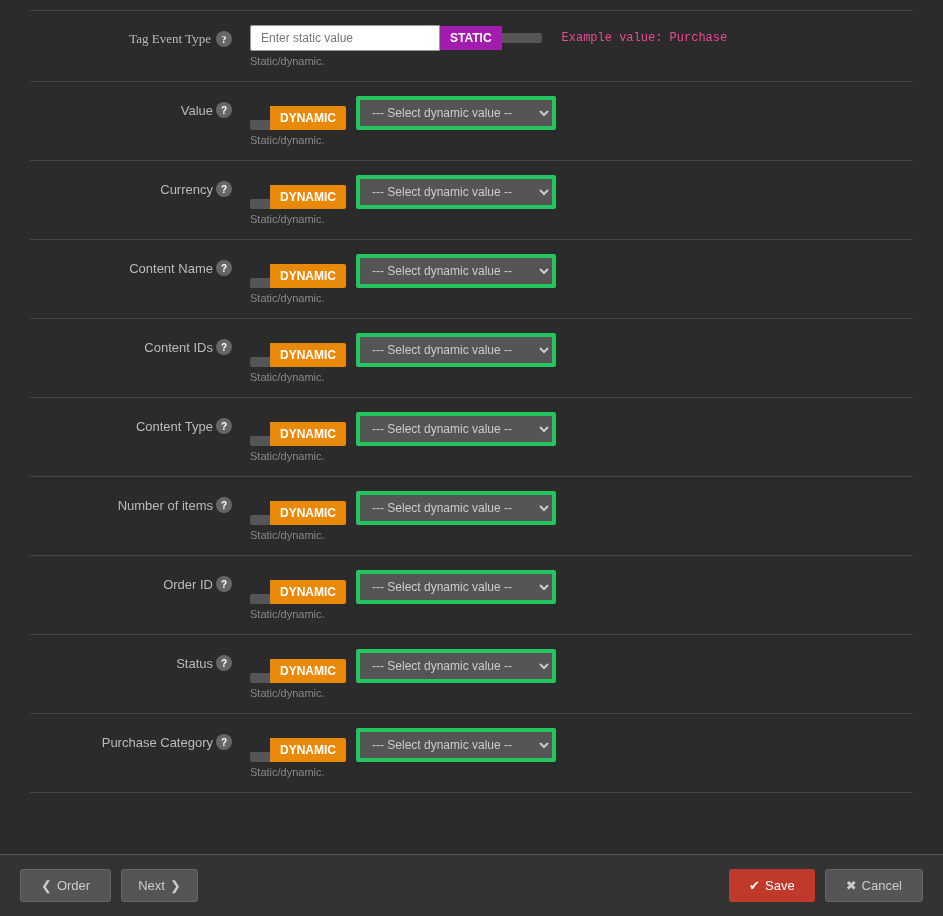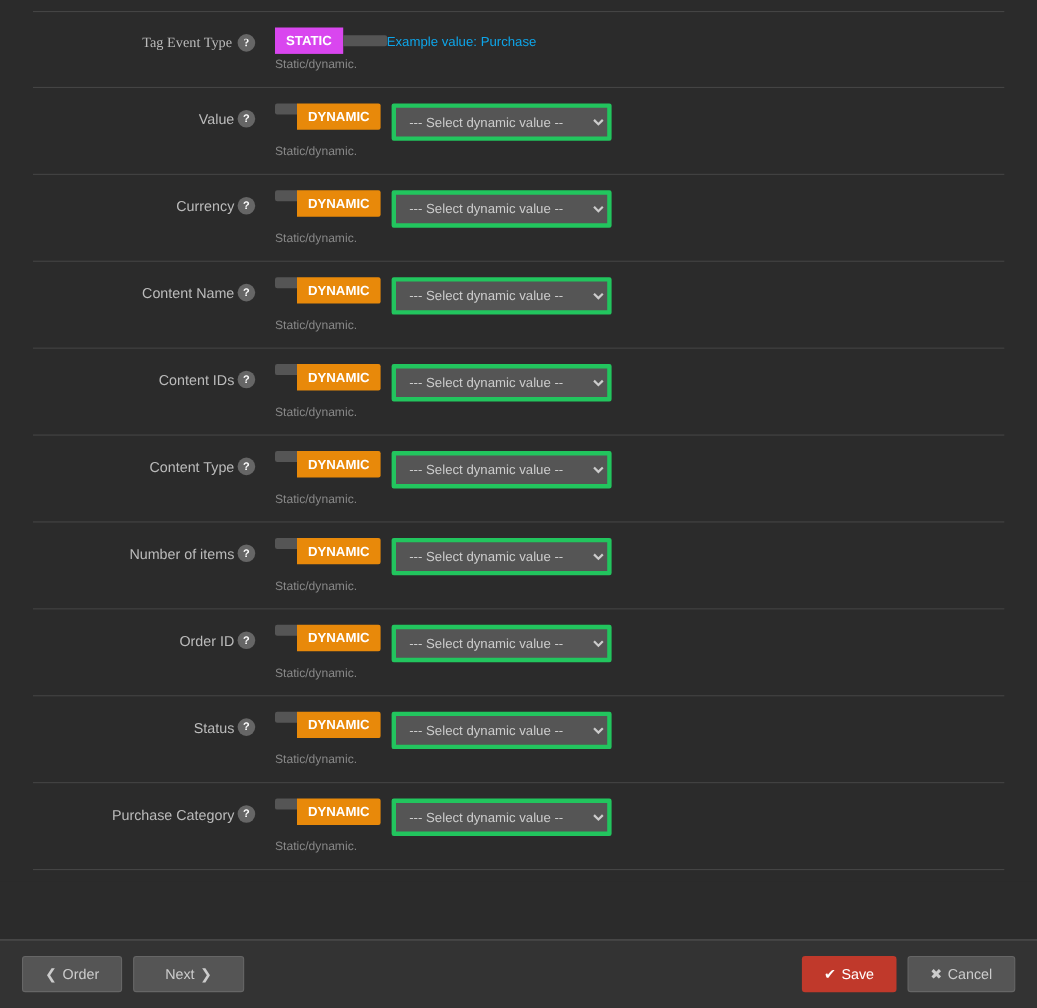--- a/index.html
+++ b/index.html
@@ -54,21 +54,21 @@
     }
 
     .field-controls {
       display: flex;
       flex-direction: column;
       gap: 4px;
     }
 
     .toggle-group {
       display: flex;
-      align-items: flex-start;
+      align-items: flex-end;
       gap: 0;
     }
 
     .toggle-static {
       padding: 5px 10px;
       background: #555;
       color: #ccc;
       border: none;
       font-size: 12px;
       cursor: pointer;
@@ -144,42 +144,44 @@
       background: #fff;
       color: #333;
       border: 1px solid #999;
       border-radius: 2px 0 0 2px;
       font-size: 12px;
       width: 190px;
     }
 
     .static-badge {
       padding: 5px 10px;
-      background: #d946ef;
+      background: #a21caf;
       color: #fff;
       font-size: 12px;
       font-weight: bold;
       border: none;
       cursor: pointer;
     }
 
     .toggle-right {
       padding: 5px 20px;
       background: #555;
       color: #ccc;
       border: none;
       font-size: 12px;
       cursor: pointer;
       border-radius: 0 2px 2px 0;
     }
 
     .example-text {
-      color: #0ea5e9;
+      margin-left: 20px;
+      color: #ec4899;
       font-size: 12px;
       padding-top: 6px;
+      font-family: Liberation Mono, monospace;
     }
 
     
     .footer {
       position: fixed;
       bottom: 0;
       left: 0;
       width: 943px;
       background: #333;
       border-top: 1px solid #555;
@@ -206,21 +208,21 @@
       border: 1px solid #666;
       border-radius: 3px;
       font-size: 13px;
       cursor: pointer;
       display: flex;
       align-items: center;
       gap: 5px;
     }
 
     .btn-next {
-      padding: 8px 28px;
+      padding: 8px 16px;
       background: #555;
       color: #ccc;
       border: 1px solid #666;
       border-radius: 3px;
       font-size: 13px;
       cursor: pointer;
       display: flex;
       align-items: center;
       gap: 5px;
     }
@@ -265,20 +267,21 @@
 <div class="content-area">
   <div class="main-content">
 
     <div class="tag-event-row top-border">
       <div class="tag-event-label">
         <span>Tag Event Type</span>
         <span class="help-icon">?</span>
       </div>
       <div class="tag-event-controls">
         <div class="tag-event-input-group">
+          <input type="text" class="static-text-input" placeholder="Enter static value" style="">
           <button class="static-badge">STATIC</button>
           <button class="toggle-right"></button>
         </div>
         <div class="hint-text">Static/dynamic.</div>
       </div>
       <div class="example-text">Example value: Purchase</div>
     </div>
 
     <div class="field-row">
       <div class="field-label">

